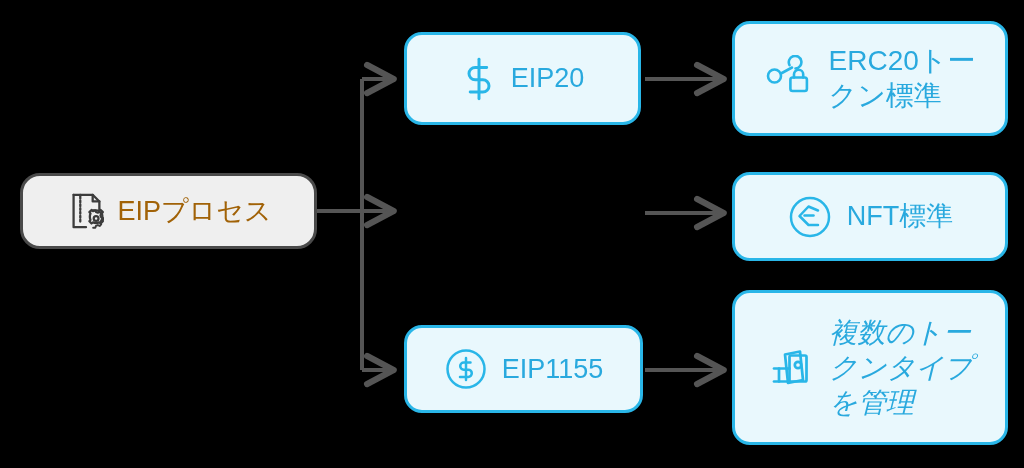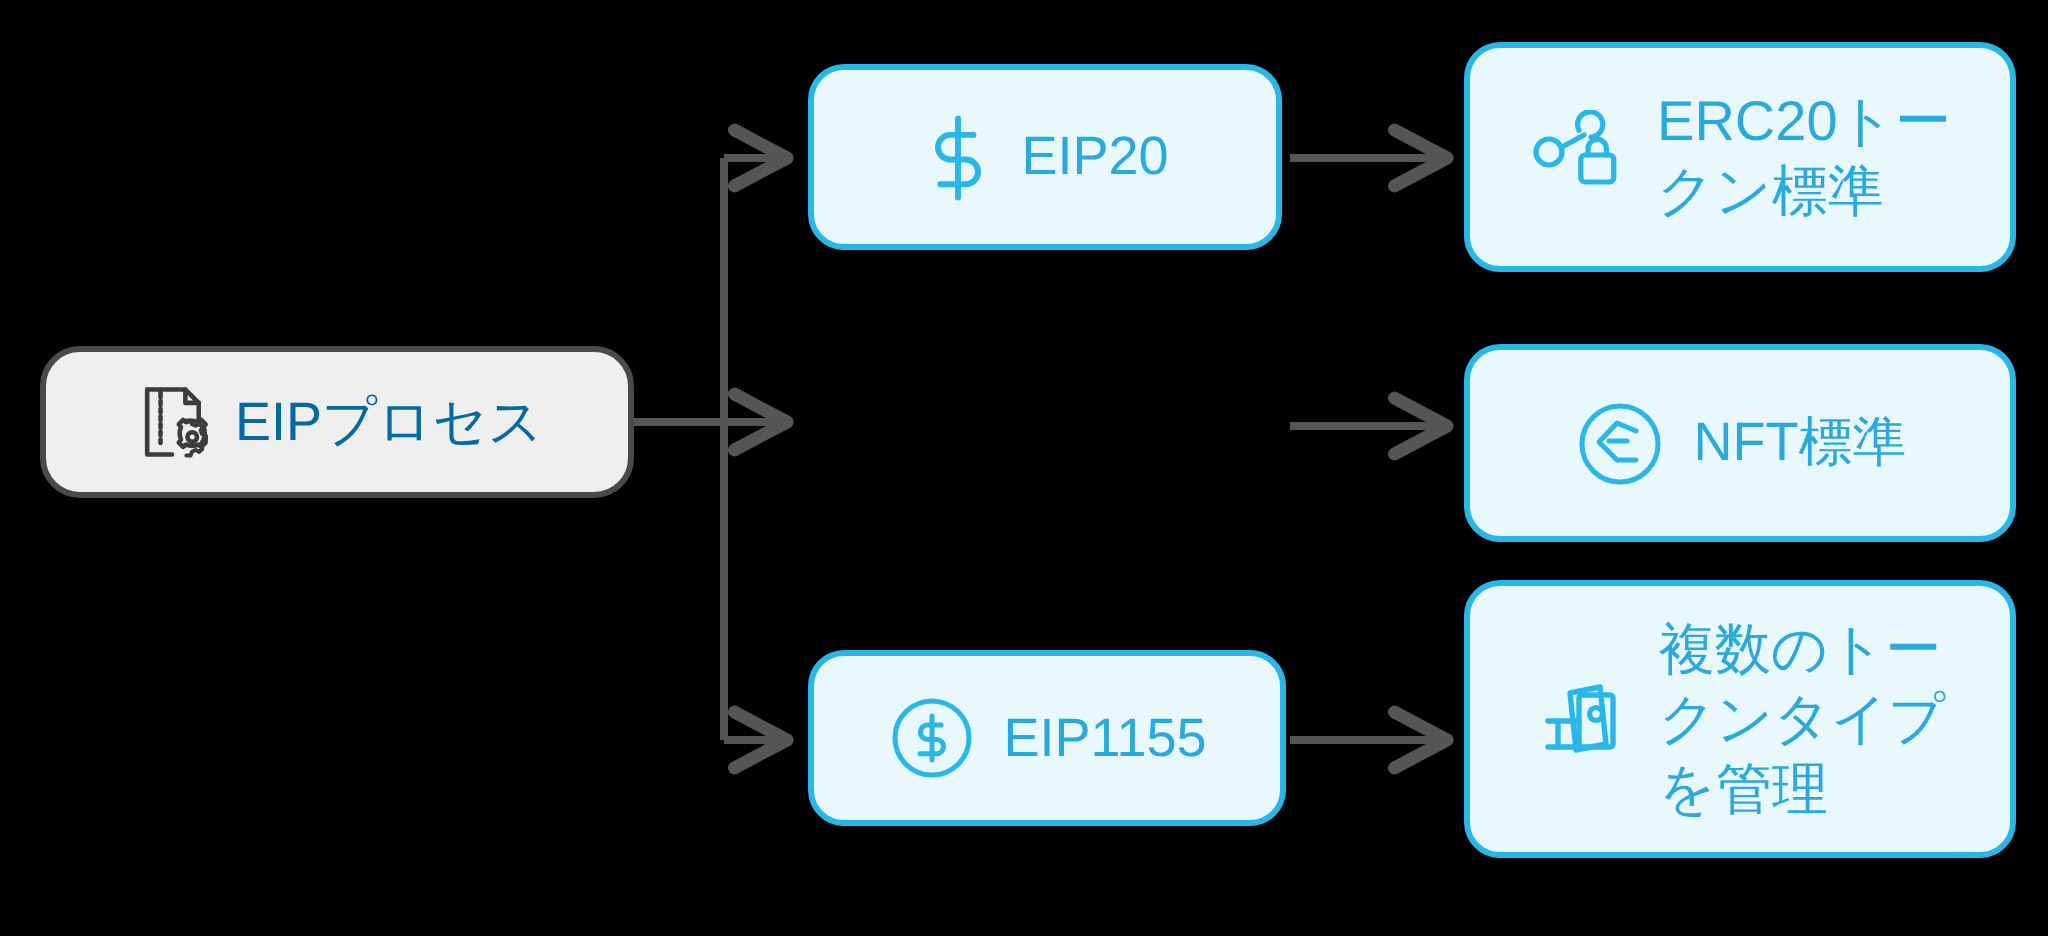--- a/index.html
+++ b/index.html
@@ -38,21 +38,21 @@
   }
 
   
   .node.root {
     background: #EFEFEF;
     border: 3px solid #4A4A4A;
     border-radius: 20px;
     gap: 10px;
   }
   .node.root .node-label {
-    color: #0369a1;
+    color: #a16207;
     font-size: 27px;
     line-height: 1.2;
     white-space: nowrap;
   }
 
   
   .node.cyan {
     background: #E9F8FD;
     border: 3px solid #29B6E8;
   }
@@ -77,22 +77,22 @@
     align-items: center;
     justify-content: center;
   }
 
   
   #node-root      { left: 20px;  top: 173px; width: 297px; height: 76px; }
   #node-eip20     { left: 404px; top: 32px;  width: 237px; height: 93px; }
   #node-eip721    { left: 404px; top: 167px; width: 237px; height: 88px; }
   #node-eip1155   { left: 404px; top: 325px; width: 239px; height: 88px; }
   #node-erc20-std { left: 732px; top: 21px;  width: 276px; height: 115px; }
-  #node-nft-std   { left: 732px; top: 172px; width: 276px; height: 99px; }
-  #node-multi-tok { left: 732px; top: 290px; width: 276px; height: 139px; }
+  #node-nft-std   { left: 732px; top: 172px; width: 276px; height: 89px; }
+  #node-multi-tok { left: 732px; top: 290px; width: 276px; height: 155px; font-style: italic; }
 
   #node-erc20-std  { gap: 12px; }
   #node-multi-tok  { gap: 10px; }
   #node-multi-tok .node-label { font-size: 28px; line-height: 1.25; }
   #node-erc20-std .node-label { font-size: 28px; line-height: 1.22; }
 </style>
 </head>
 <body>
 
 <div id="canvas">

